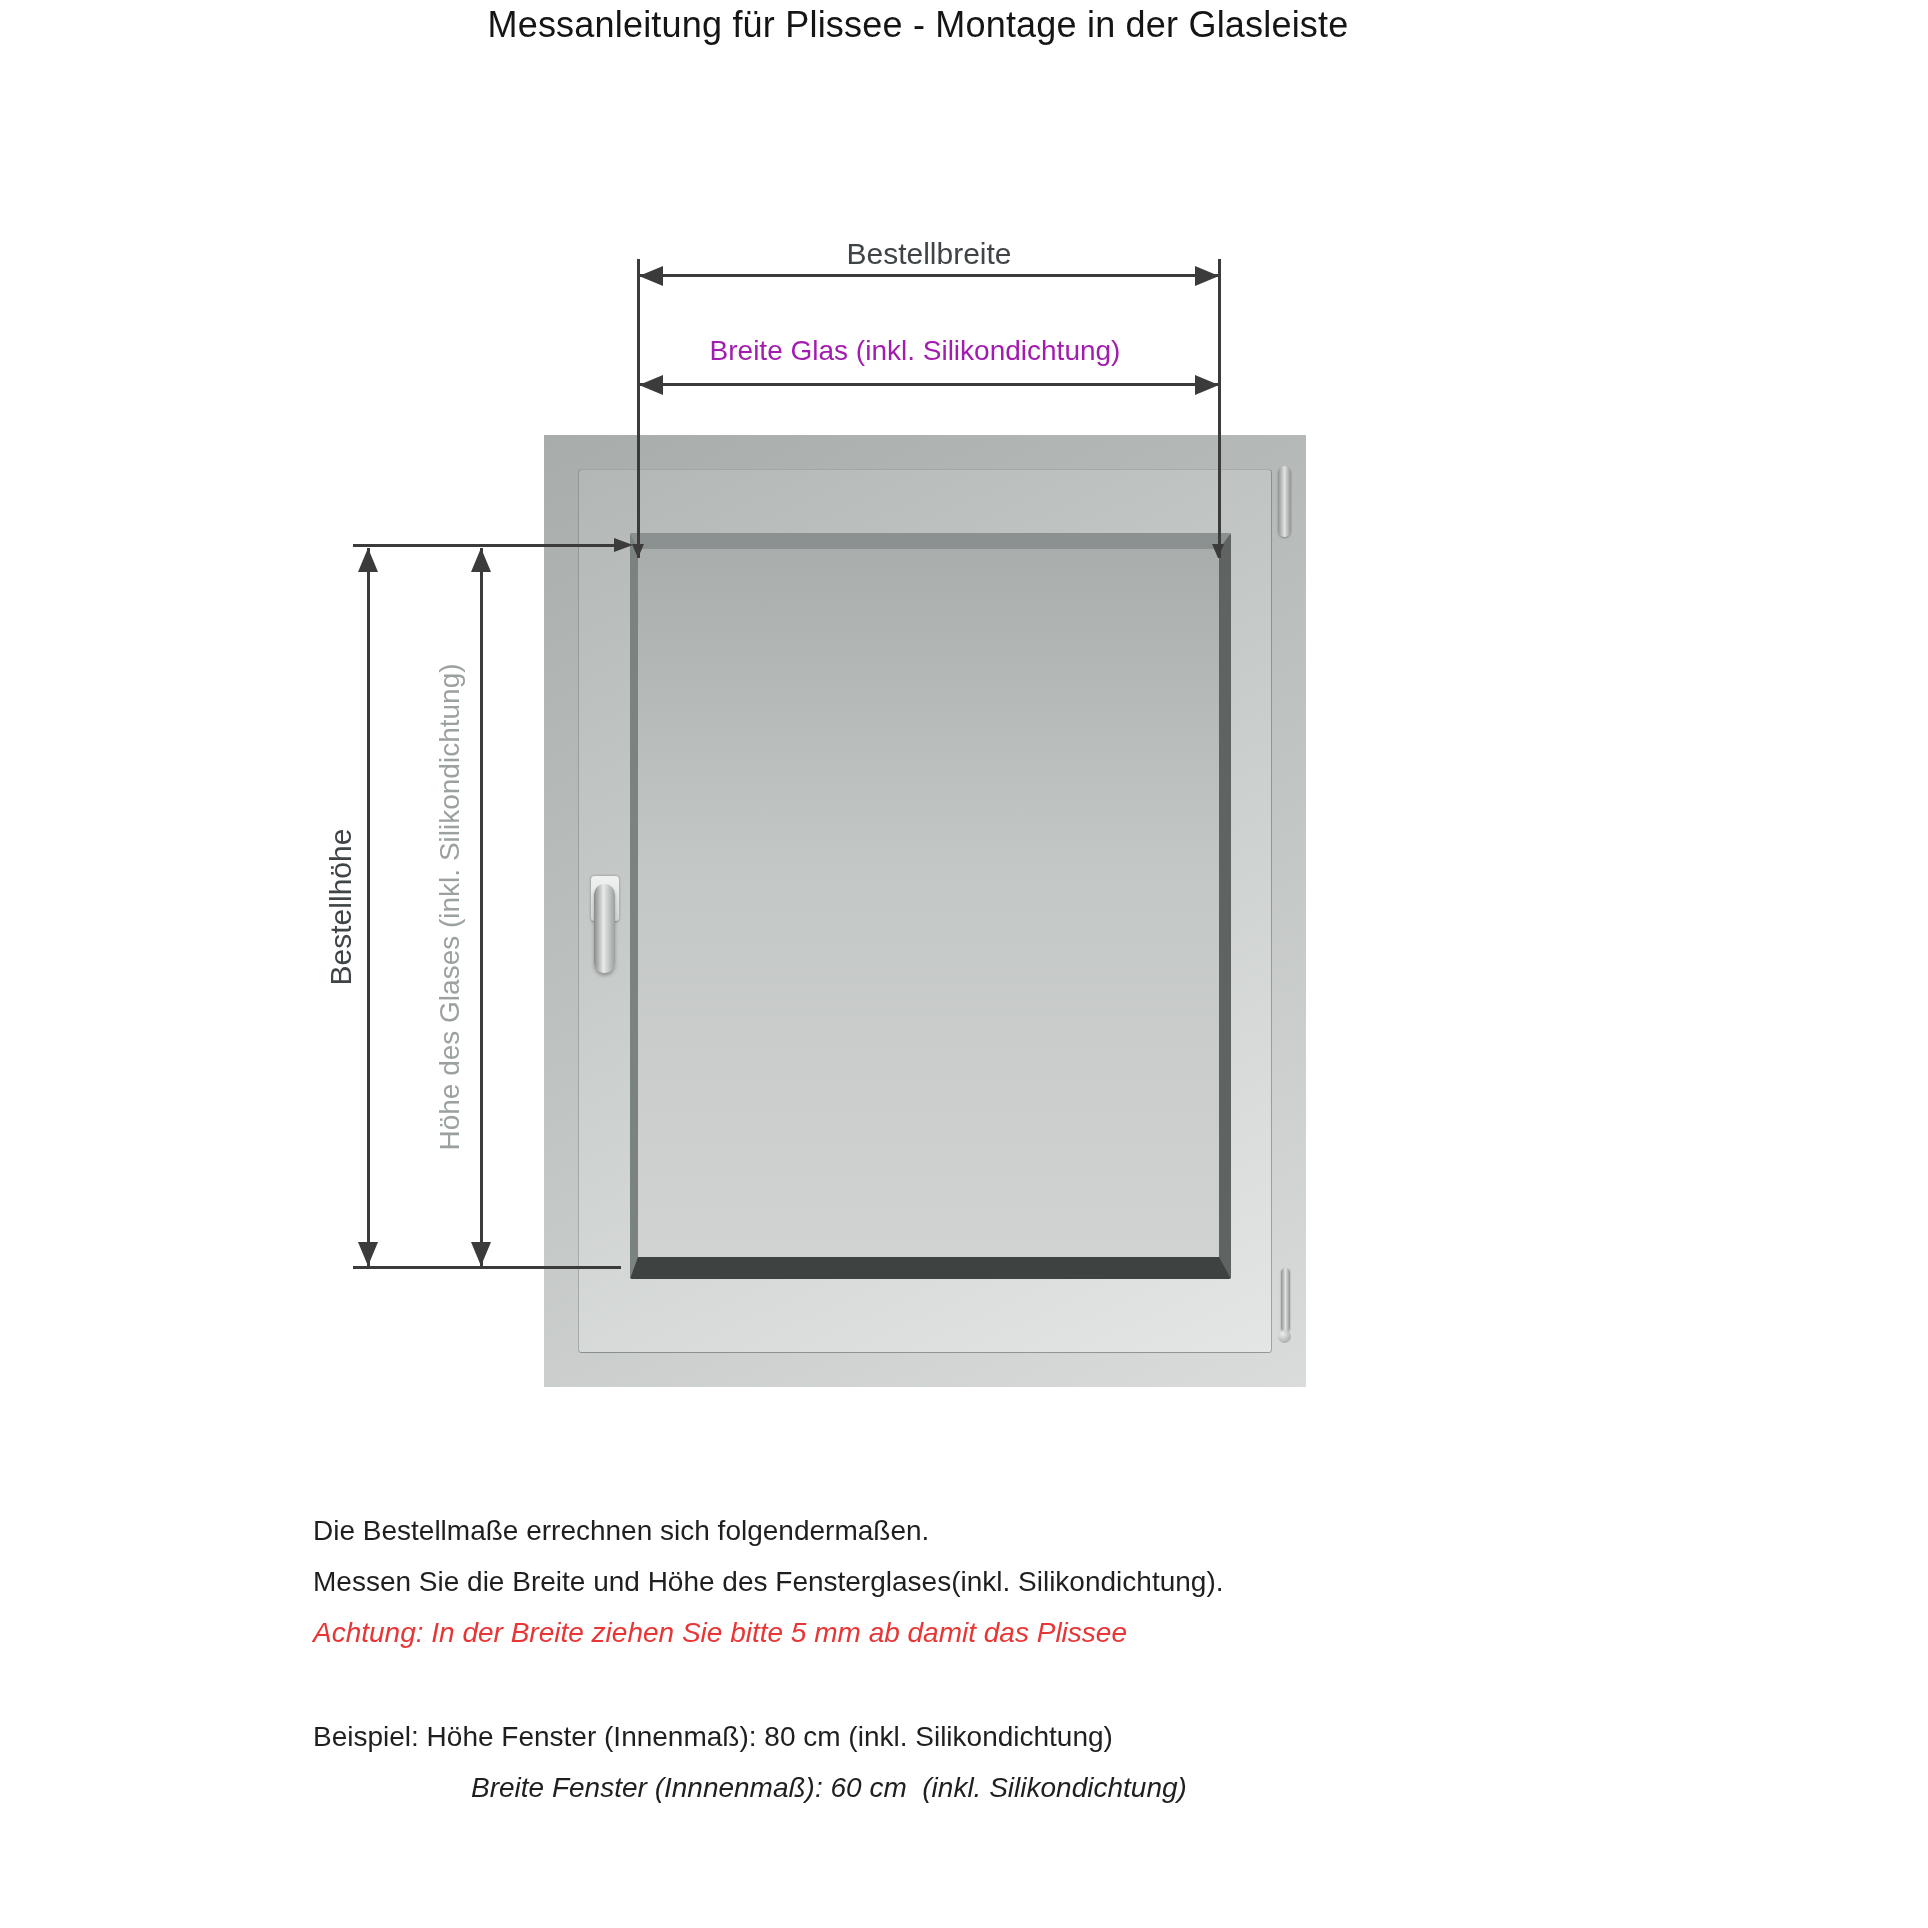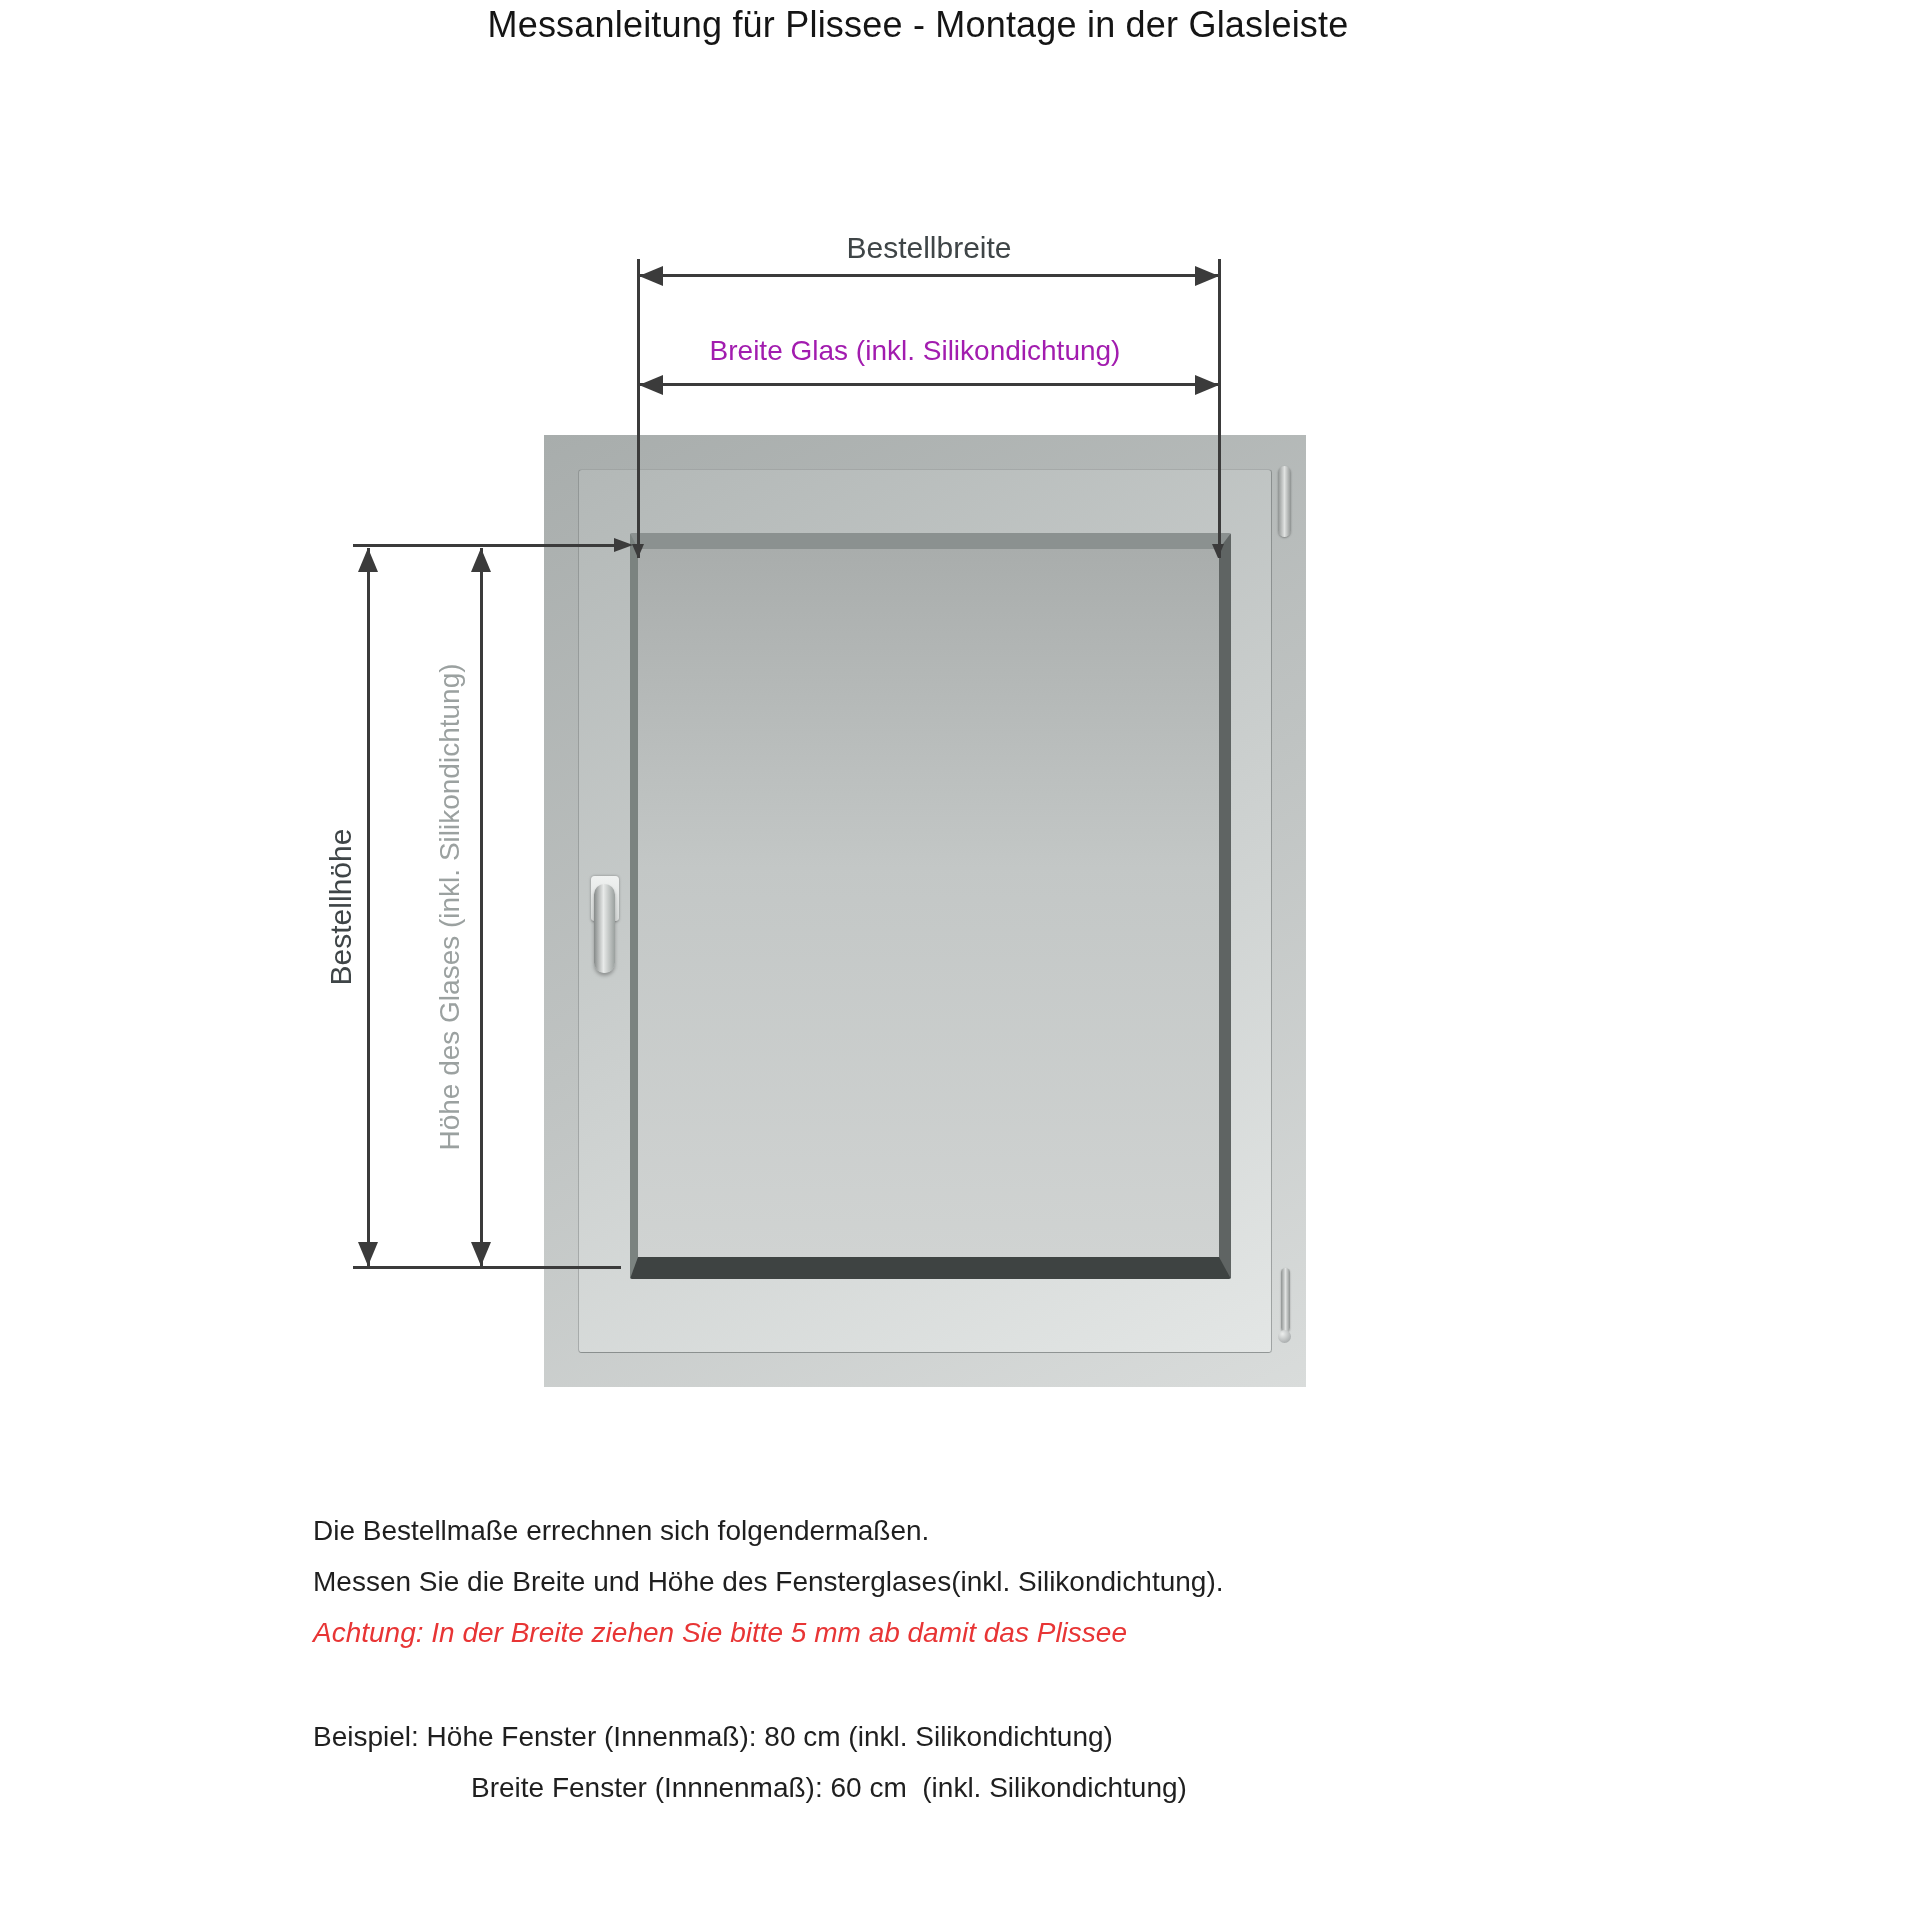--- a/index.html
+++ b/index.html
@@ -42,36 +42,36 @@
   .vline { position:absolute; width:2.8px;  background:#3b3b3b; }
   .tri { position:absolute; width:0; height:0; border-style:solid; }
   .tri-left  { border-width:10.4px 24.5px 10.4px 0; border-color:transparent #3b3b3b transparent transparent; }
   .tri-right { border-width:10.4px 0 10.4px 24.5px; border-color:transparent transparent transparent #3b3b3b; }
   .tri-up    { border-width:0 10.4px 24.5px 10.4px; border-color:transparent transparent #3b3b3b transparent; }
   .tri-down  { border-width:24.5px 10.4px 0 10.4px; border-color:#3b3b3b transparent transparent transparent; }
   .tri-down-sm  { border-width:14px 6.6px 0 6.6px; border-color:#3b3b3b transparent transparent transparent; }
   .tri-right-sm { border-width:7.5px 0 7.5px 19px; border-color:transparent transparent transparent #3b3b3b; }
 
   .dim-label { position:absolute; white-space:nowrap; }
-  #label-order-width { left:639px; width:580px; top:231px; text-align:center;
+  #label-order-width { left:639px; width:580px; top:237px; text-align:center;
                        font-size:30px; color:#3f4547; }
   #label-glass-width { left:625px; width:580px; top:335px; text-align:center;
                        font-size:28px; color:#a21caf; }
   #label-order-height { left:58px;  top:890px; width:565px; height:34px; text-align:center;
                        font-size:30px; color:#3f4547; transform:rotate(-90deg); }
   #label-glass-height { left:121px; top:890px; width:659px; height:34px; text-align:center;
                        font-size:28px; color:#9ba1a0; transform:rotate(-90deg); }
 
   
   #instructions { position:absolute; left:313px; top:1505px; font-size:28px;
                   line-height:51px; color:#1f1f1f; }
   #instructions .line { white-space:pre; }
   .warn { color:#e83535;font-style:italic; }
   .spacer { height:53px; }
-  .indent { padding-left:158px; }
+  .indent { padding-left:158px;font-style:italic; }
 </style>
 </head>
 <body>
 
 <div id="canvas">
 
   <div id="title">Messanleitung für Plissee - Montage in der Glasleiste</div>
 
   <div id="win">
     <div id="sash"></div>

